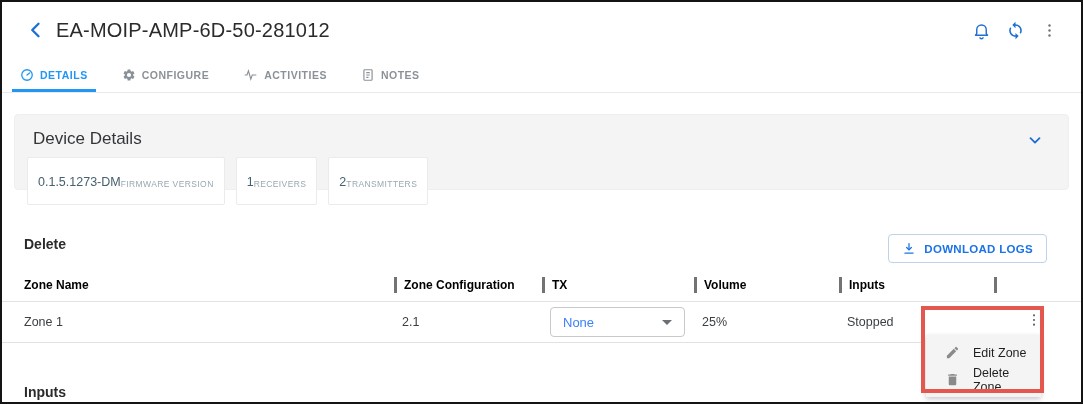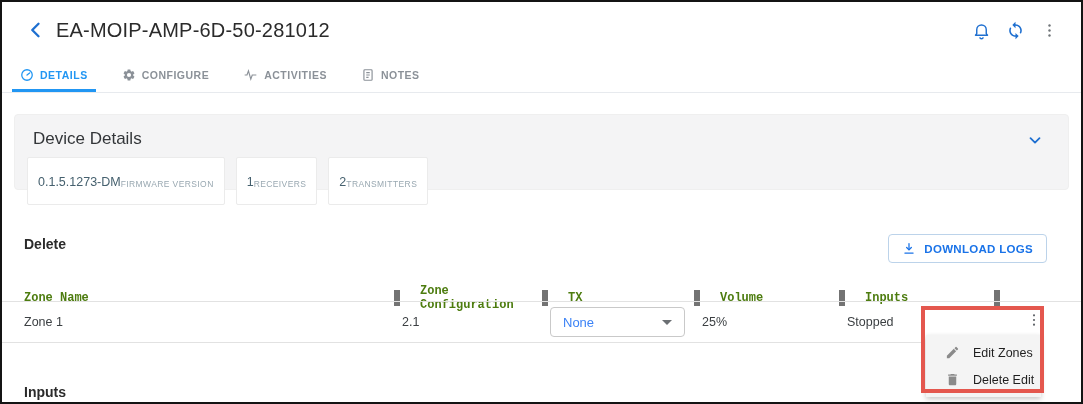--- a/index.html
+++ b/index.html
@@ -64,24 +64,24 @@
     position: absolute; top: 232px; right: 34px; height: 29px;
     display: flex; align-items: center; gap: 8px; padding: 0 13px;
     border: 1px solid #bcd3ea; border-radius: 4px; background: #fff;
     color: #1a73e8; font-size: 11.5px; font-weight: bold; letter-spacing: 0.3px; cursor: pointer;
   }
   .download-btn .dl-ic { display:flex; align-items:center; }
 
   
   .thead { position: absolute; top: 272px; left: 0; right: 0; height: 21px; }
   .th {
-    position: absolute; top: 16px; height: 16px; display: flex; align-items: center;
-    font-size: 12px; font-weight: bold; color: #4d7c0f; font-family: Liberation Mono, monospace;
-  }
-  .th.sep { border-left: 6px solid #737373; padding-left: 20px; }
+    position: absolute; top: 3px; height: 16px; display: flex; align-items: center;
+    font-size: 12px; font-weight: bold; color: #000000;
+  }
+  .th.sep { border-left: 3px solid #737373; padding-left: 7px; }
   .header-divider { position: absolute; top: 299px; left: 0; right: 0; height: 1px; background: #e2e2e2; }
   .trow { position: absolute; top: 300px; left: 0; right: 0; height: 40px; }
   .td {
     position: absolute; top: 0; height: 40px; display: flex; align-items: center;
     font-size: 12.5px; color: #3c4043;
   }
   .row-divider { position: absolute; top: 340px; left: 0; width: 920px; height: 1px; background: #e2e2e2; }
 
   .col1 { left: 22px;  width: 362px; }
   .col2 { left: 392px; width: 148px; }
@@ -272,29 +272,29 @@
     </span>
   </span>
 
   <div class="ctx-menu">
     <div class="ctx-item">
       <span class="mi-ic">
         <svg width="15" height="15" viewBox="0 0 24 24" fill="currentColor">
             <path d="M3 17.25V21h3.75L17.81 9.94l-3.75-3.75L3 17.25zM20.71 7.04a.996.996 0 0 0 0-1.41l-2.34-2.34a.996.996 0 0 0-1.41 0l-1.83 1.83 3.75 3.75 1.83-1.83z"></path>
           </svg>
       </span>
-      <span class="mi-label">Edit Zones</span>
+      <span class="mi-label">Edit Zone</span>
     </div>
     <div class="ctx-item">
       <span class="mi-ic">
         <svg width="15" height="15" viewBox="0 0 24 24" fill="currentColor">
             <path d="M6 19c0 1.1.9 2 2 2h8c1.1 0 2-.9 2-2V7H6v12zM19 4h-3.5l-1-1h-5l-1 1H5v2h14V4z"></path>
           </svg>
       </span>
-      <span class="mi-label">Delete Edit</span>
+      <span class="mi-label">Delete Zone</span>
     </div>
   </div>
 
   <div class="annotation"></div>
 
   <div class="inputs-title">Inputs</div>
 
 </div>
 
 </body></html>

